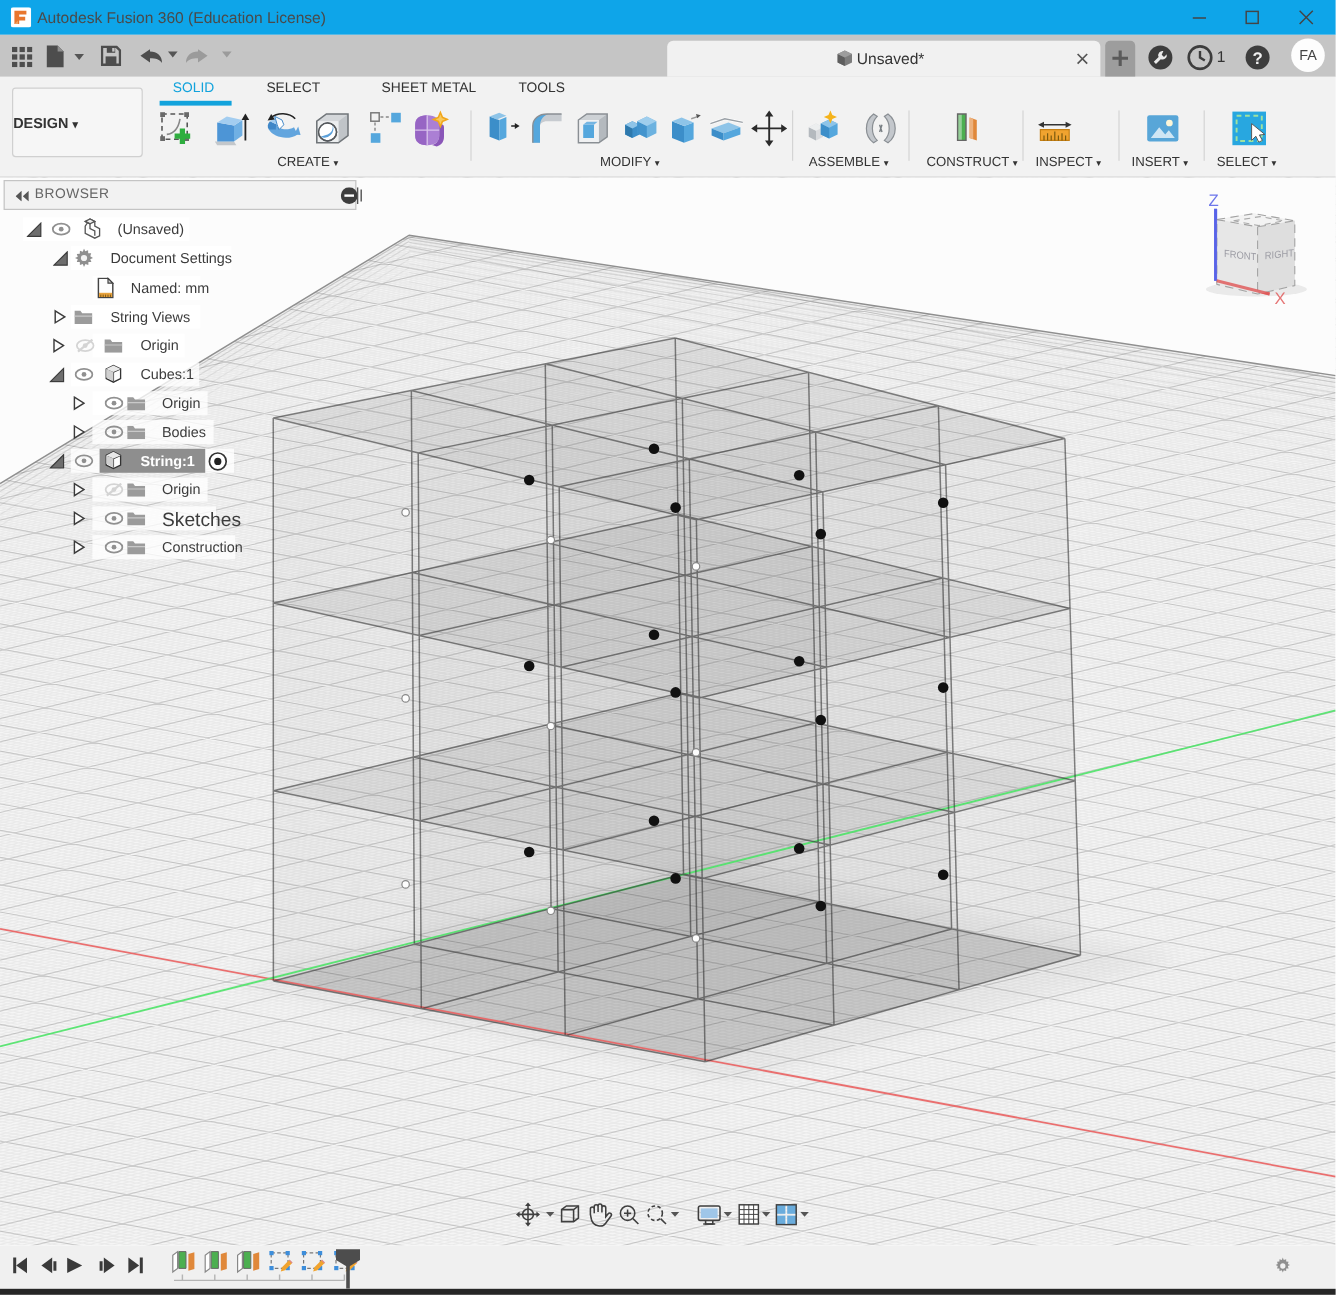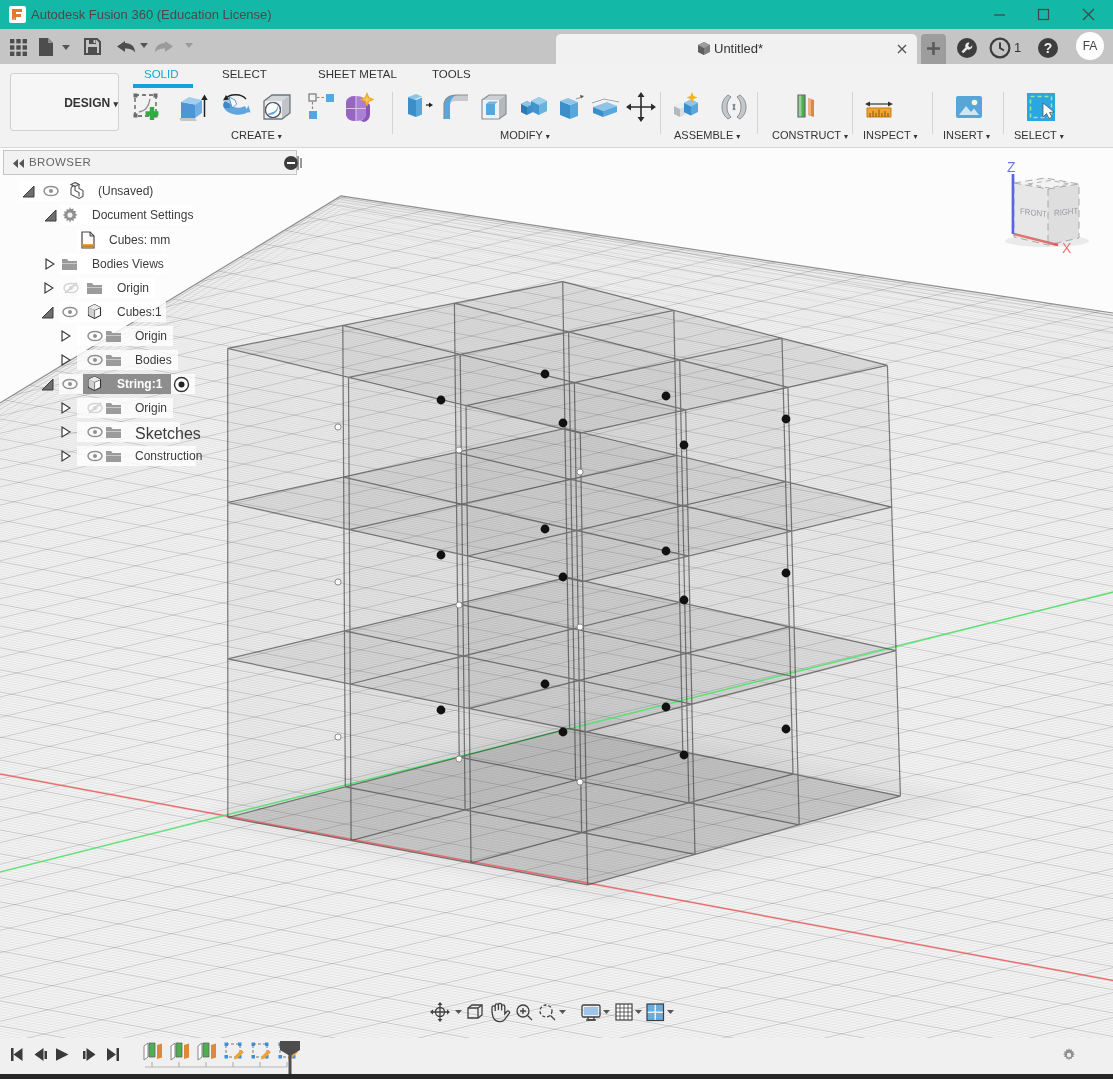--- a/index.html
+++ b/index.html
@@ -1,24 +1,24 @@
 <!DOCTYPE html>
 <html><head><meta charset="utf-8"><style>
 *{margin:0;padding:0;box-sizing:border-box}
 html,body{width:1113px;height:1079px;overflow:hidden;font-family:"Liberation Sans",sans-serif;background:#fff}
-#titlebar{position:absolute;left:0;top:0;width:1113px;height:29px;background:#14b8a6}
+#titlebar{position:absolute;left:0;top:0;width:1113px;height:29px;background:#0ea5e9}
 #titlebar .t{position:absolute;left:31px;top:7px;font-size:13px;color:#4a4a4a}
 #winbtns{position:absolute;right:0;top:0;height:29px}
 #tabband{position:absolute;left:0;top:29px;width:1113px;height:35px;background:#c5c5c5}
 .tab{position:absolute;top:5px;height:30px;border-radius:5px 5px 0 0;font-size:13px}
 #tab1{left:196px;width:358px;background:#b9b9b9;color:#5c5c5c}
 #tab2{left:556px;width:361px;background:#f1f1f1;color:#333}
 #plusbtn{position:absolute;left:921px;top:5px;width:25px;height:30px;background:#9d9d9d;border-radius:4px 4px 0 0}
 #ribbon{position:absolute;left:0;top:64px;width:1113px;height:84px;background:#f2f2f2;border-bottom:1px solid #d8d8d8}
-#designbtn{position:absolute;left:10px;top:9px;width:109px;height:58px;background:#f6f6f6;border:1px solid #d0d0d0;border-radius:3px;text-align:right;line-height:58px;font-size:12px;font-weight:bold;color:#333}
+#designbtn{position:absolute;left:10px;top:9px;width:109px;height:58px;background:#f6f6f6;border:1px solid #d0d0d0;border-radius:3px;text-align:left;line-height:58px;font-size:12px;font-weight:bold;color:#333}
 .rtab{position:absolute;top:4px;font-size:11.5px;color:#333}
 .ricon{position:absolute;top:27px;width:32px;height:32px}
 .rlabel{position:absolute;top:65px;font-size:11px;color:#333;white-space:nowrap}
 .rsep{position:absolute;top:28px;width:1px;height:42px;background:#d4d4d4}
 #viewport{position:absolute;left:0;top:148px;width:1113px;height:890px}
 #vpsvg{position:absolute;left:0;top:0}
 #browser{position:absolute;left:3px;top:2px;width:294px}
 #bheader{width:294px;height:25px;background:#f2f2f2;border:1px solid #c4c4c4;position:relative}
 #bheader .bt{position:absolute;left:25px;top:5px;font-size:11.5px;color:#666;letter-spacing:0.4px}
 .trow{position:absolute;height:20px;display:flex;align-items:center;background:rgba(255,255,255,0.78);padding:0 6px 0 0}
@@ -76,21 +76,21 @@
  <svg class="abs" style="left:155px;top:8px" width="52" height="20" viewBox="0 0 52 20">
       <path d="M10 4l8 5.5-8 5.5v-3.5c-5 0-8 1-10 4 0-6 4-9.5 10-9.5z" fill="#9b9b9b"></path>
       <path d="M30 6l4 5 4-5z" fill="#9b9b9b"></path>
     </svg>
  <div id="tab2" class="tab">
    <svg class="abs" style="left:140px;top:7px" width="16" height="15" viewBox="0 0 16 15">
         <path d="M2 4l6-3 6 3v7l-6 3-6-3z" fill="#7d7d7d"></path>
         <path d="M2 4l6 3v7l-6-3z" fill="#5e5e5e"></path>
         <path d="M2 4l6-3 6 3-6 3z" fill="#9d9d9d"></path>
       </svg>
-   <span class="abs" style="left:158px;top:7px">Untitled*</span>
+   <span class="abs" style="left:158px;top:7px">Unsaved*</span>
    <svg class="abs" style="left:340px;top:9px" width="12" height="12" viewBox="0 0 12 12">
         <path d="M2 2l8 8M10 2l-8 8" stroke="#555" stroke-width="1.4"></path>
       </svg>
  </div>
  <div id="plusbtn">
       <svg class="abs" style="left:4px;top:6px" width="17" height="17" viewBox="0 0 17 17">
         <path d="M8.5 2v13M2 8.5h13" stroke="#5a5a5a" stroke-width="2.6"></path>
       </svg>
     </div>
  <svg class="abs" style="left:956px;top:8px" width="22" height="22" viewBox="0 0 22 22">
@@ -403,31 +403,31 @@
         </svg>
         <div class="abs" style="left:33px;top:3px;font-size:12px;color:#3c3c3c;white-space:nowrap">Document Settings</div>
       </div>
  <div class="trow" style="left:74px;top:80px;width:90px">
         <svg class="abs" style="left:3px;top:1px" width="16" height="18" viewBox="0 0 16 18">
           <path d="M2 1h8l4 4v12H2z" fill="#fdfdfd" stroke="#444" stroke-width="1.2"></path>
           <path d="M10 1l4 4h-4z" fill="#ccc" stroke="#444" stroke-width="1"></path>
           <rect x="2.5" y="13" width="11" height="3.5" fill="#e8a33d"></rect>
           <path d="M4 14.5v2M6 14.5v2M8 14.5v2M10 14.5v2M12 14.5v2" stroke="#7a5510" stroke-width="0.8"></path>
         </svg>
-        <div class="abs" style="left:32px;top:3px;font-size:12px;color:#3c3c3c;white-space:nowrap">Cubes: mm</div>
+        <div class="abs" style="left:32px;top:3px;font-size:12px;color:#3c3c3c;white-space:nowrap">Named: mm</div>
       </div>
  <div class="trow" style="left:56px;top:104px;width:108px">
         <svg class="abs" style="left:-15px;top:3px" width="11" height="14" viewBox="0 0 11 14">
           <path d="M2 2l8 5-8 5z" fill="#fdfdfd" stroke="#3c3c3c" stroke-width="1.2"></path>
         </svg>
         <svg class="abs" style="left:3px;top:3px" width="15" height="13" viewBox="0 0 15 13">
           <path d="M0 2h5l1.5 2H15v9H0z" fill="#9b9b9b"></path>
           <path d="M0 6h15v1H0z" fill="#c9c9c9"></path>
         </svg>
-        <div class="abs" style="left:33px;top:3px;font-size:12px;color:#3c3c3c;white-space:nowrap">Bodies Views</div>
+        <div class="abs" style="left:33px;top:3px;font-size:12px;color:#3c3c3c;white-space:nowrap">String Views</div>
       </div>
  <div class="trow" style="left:74px;top:128px;width:77px">
         <svg class="abs" style="left:-34px;top:3px" width="11" height="14" viewBox="0 0 11 14">
           <path d="M2 2l8 5-8 5z" fill="#fdfdfd" stroke="#3c3c3c" stroke-width="1.2"></path>
         </svg>
         <svg class="abs" style="left:-14px;top:4px" width="16" height="12" viewBox="0 0 16 12">
           <ellipse cx="8" cy="6" rx="7" ry="4.6" fill="none" stroke="#d4d4d4" stroke-width="1.5"></ellipse>
           <circle cx="8" cy="6" r="2" fill="#d4d4d4"></circle>
           <path d="M2 11L14 1" stroke="#d4d4d4" stroke-width="1.8"></path>
         </svg>

